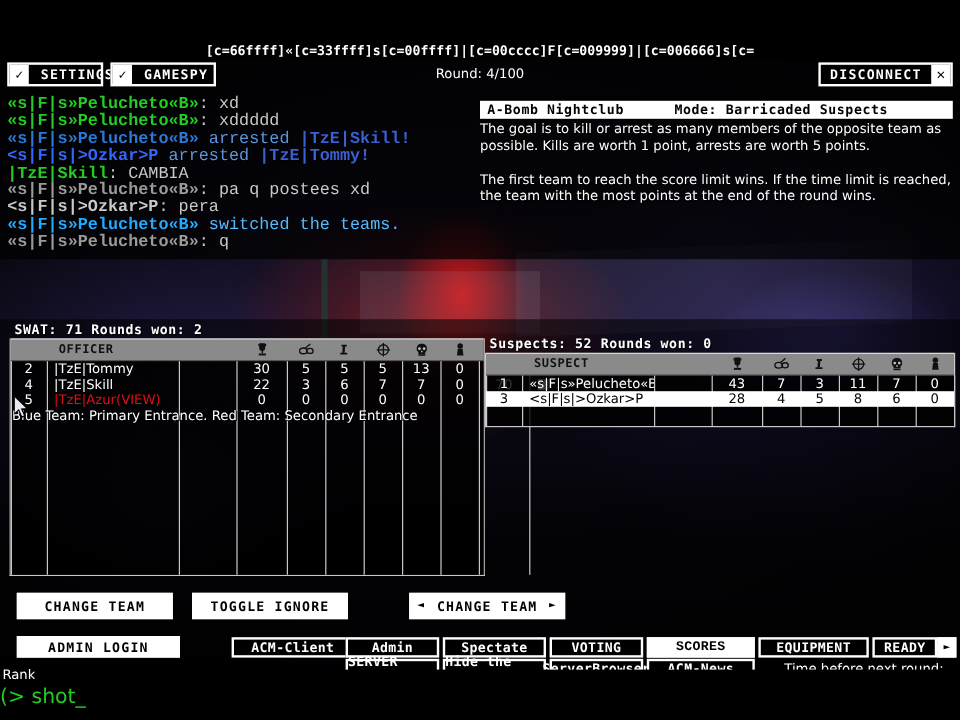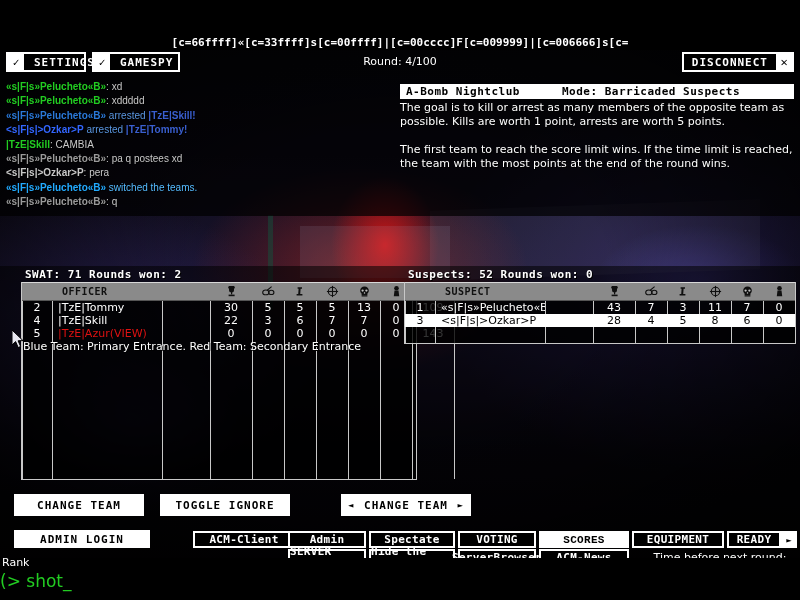--- a/index.html
+++ b/index.html
@@ -65,44 +65,44 @@
   #btn-disconnect{
     position:absolute;right:6px;top:0;height:20px;display:flex;align-items:stretch;
     border:2px solid #fff;background:#000;box-sizing:border-box;
   }
   #btn-disconnect .lbl{padding:0 8px;display:flex;align-items:center;font-weight:bold;letter-spacing:1px;font-size:11px;}
   #btn-disconnect .box{width:16px;background:#fff;color:#000;font-weight:bold;display:flex;align-items:center;justify-content:center;font-size:12px;}
 
   
   .chat{position:absolute;left:6px;top:80px;width:390px;z-index:8;}
   .chat .line{
-    font-family:Liberation Sans, sans-serif;
-    font-size:10px;line-height:14.4px;white-space:nowrap;
+    font-family:Liberation Mono, monospace;
+    font-size:14px;line-height:14.4px;white-space:nowrap;
     text-shadow:1px 1px 0 #000;
   }
   .chat .nm{font-weight:bold;}
 
   
   .brief{position:absolute;left:400px;top:84px;width:394px;z-index:8;}
   .brief-head{
     background:#fff;color:#000;height:15px;line-height:15px;
     font-weight:bold;font-size:11px;letter-spacing:.5px;position:relative;
   }
   .brief-head .mapname{position:absolute;left:6px;top:0;}
   .brief-head .modename{position:absolute;left:162px;top:0;}
   .brief-body{
     margin-top:2px;font-family:"DejaVu Sans","Liberation Sans",sans-serif;
     font-size:11px;line-height:14px;color:#fff;text-shadow:1px 1px 0 #000;
   }
   .brief-body p{margin:0 0 14px 0;}
 
   
   .sb{position:absolute;z-index:9;}
-  #sb-swat{left:21px;top:268px;width:396px;}
-  #sb-susp{left:404px;top:268px;width:392px;}
+  #sb-swat{left:8px;top:268px;width:396px;}
+  #sb-susp{left:404px;top:280px;width:392px;}
   .sb-title{
     font-weight:bold;font-size:11px;color:#fff;height:14px;line-height:14px;
     text-shadow:1px 1px 0 #000;padding-left:4px;letter-spacing:.5px;
   }
   .tbl{border:1px solid #c8c8c8;border-top:none;box-sizing:border-box;}
   .hdr{
     display:flex;background:#8a8a8a;height:17px;align-items:center;
     border-top:1px solid #d8d8d8;border-bottom:1px solid #555;
   }
   .hdr .c{

